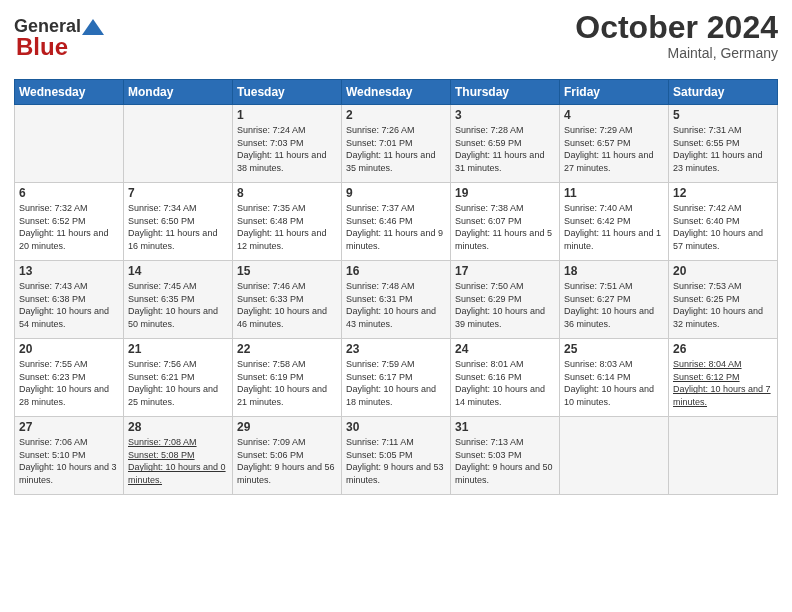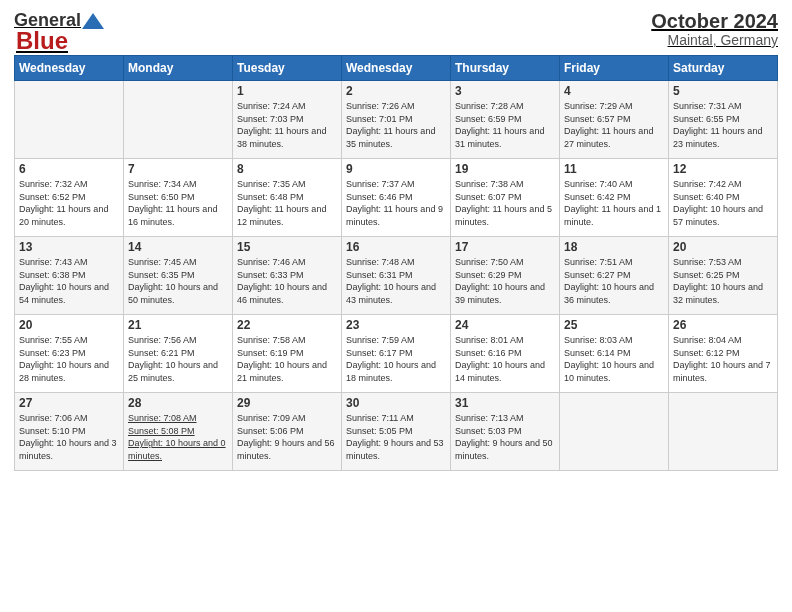--- a/index.html
+++ b/index.html
@@ -10,33 +10,32 @@
       height: 612px;
       overflow: hidden;
     }
     .container {
       width: 792px;
       padding: 10px 14px 10px 14px;
     }
     .header {
       display: flex;
       justify-content: space-between;
-      align-items: flex-start;
-      margin-bottom: 0;
-      text-decoration: underline;
+      align-items: flex-end;
+      margin-bottom: 18px;
     }
     .logo {
       display: flex;
       align-items: center;
     }
     .title-block {
       text-align: right;
     }
     .month-title {
-      font-size: 20px;
+      font-size: 32px;
       font-weight: bold;
       color: #333;
       line-height: 1.1;
     }
     .location {
       font-size: 14px;
       color: #555;
     }
     table {
       width: 100%;
@@ -271,21 +270,21 @@
 Daylight: 10 hours and 14 minutes.</div>
           </td>
           <td>
             <span class="day-num">25</span>
             <div class="day-info" style="white-space: pre-line;">Sunrise: 8:03 AM
 Sunset: 6:14 PM
 Daylight: 10 hours and 10 minutes.</div>
           </td>
           <td>
             <span class="day-num">26</span>
-            <div class="day-info" style="white-space: pre-line;">Sunrise: 8:04 AM
+            <div class="day-info" style="white-space: pre-line; text-decoration: underline;">Sunrise: 8:04 AM
 Sunset: 6:12 PM
 Daylight: 10 hours and 7 minutes.</div>
           </td>
         </tr>
         <tr>
           <td>
             <span class="day-num">27</span>
             <div class="day-info" style="white-space: pre-line;">Sunrise: 7:06 AM
 Sunset: 5:10 PM
 Daylight: 10 hours and 3 minutes.</div>

